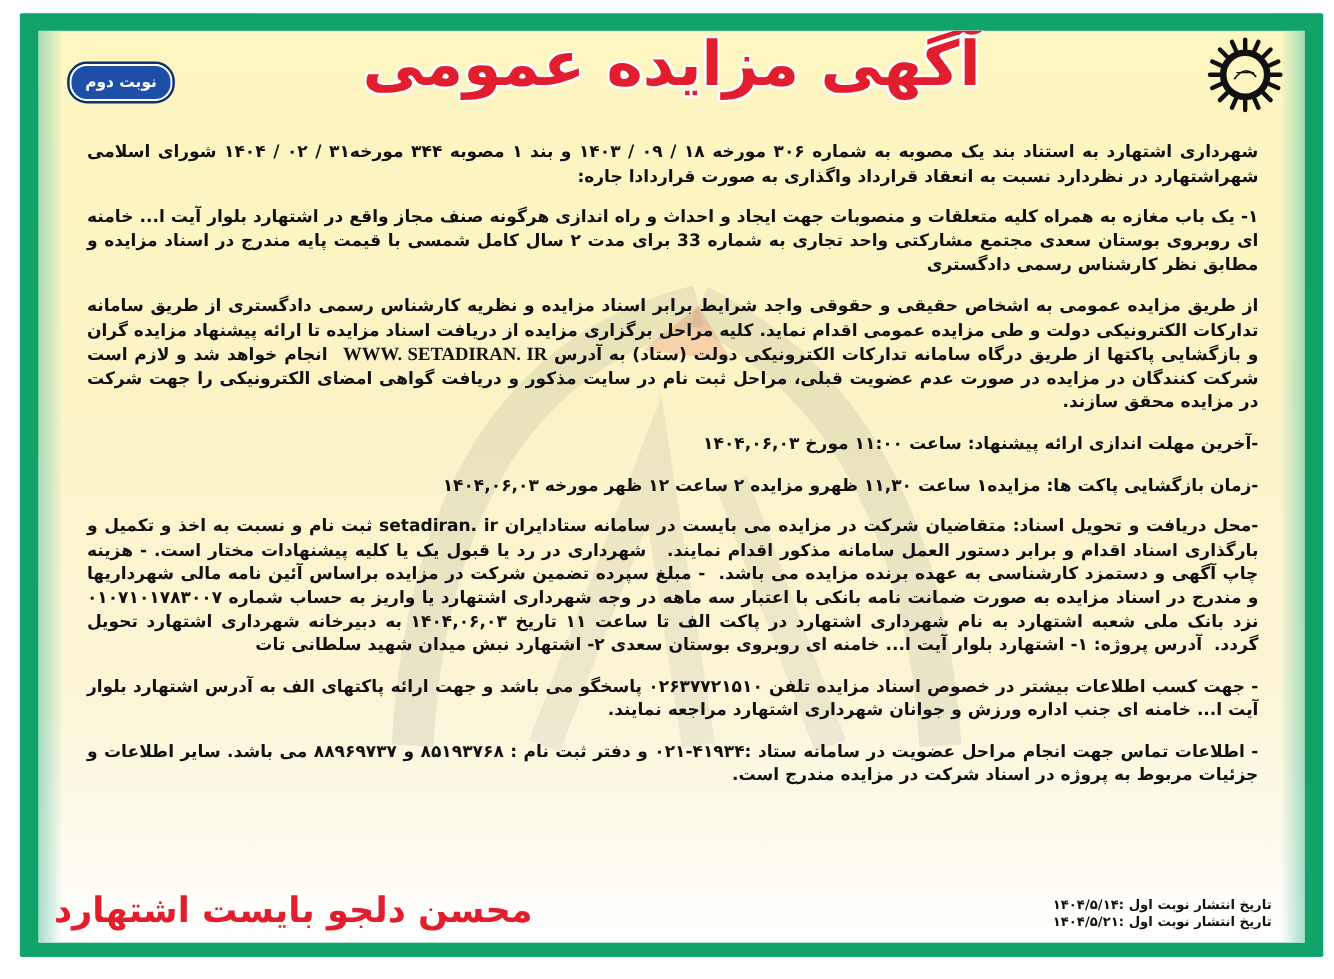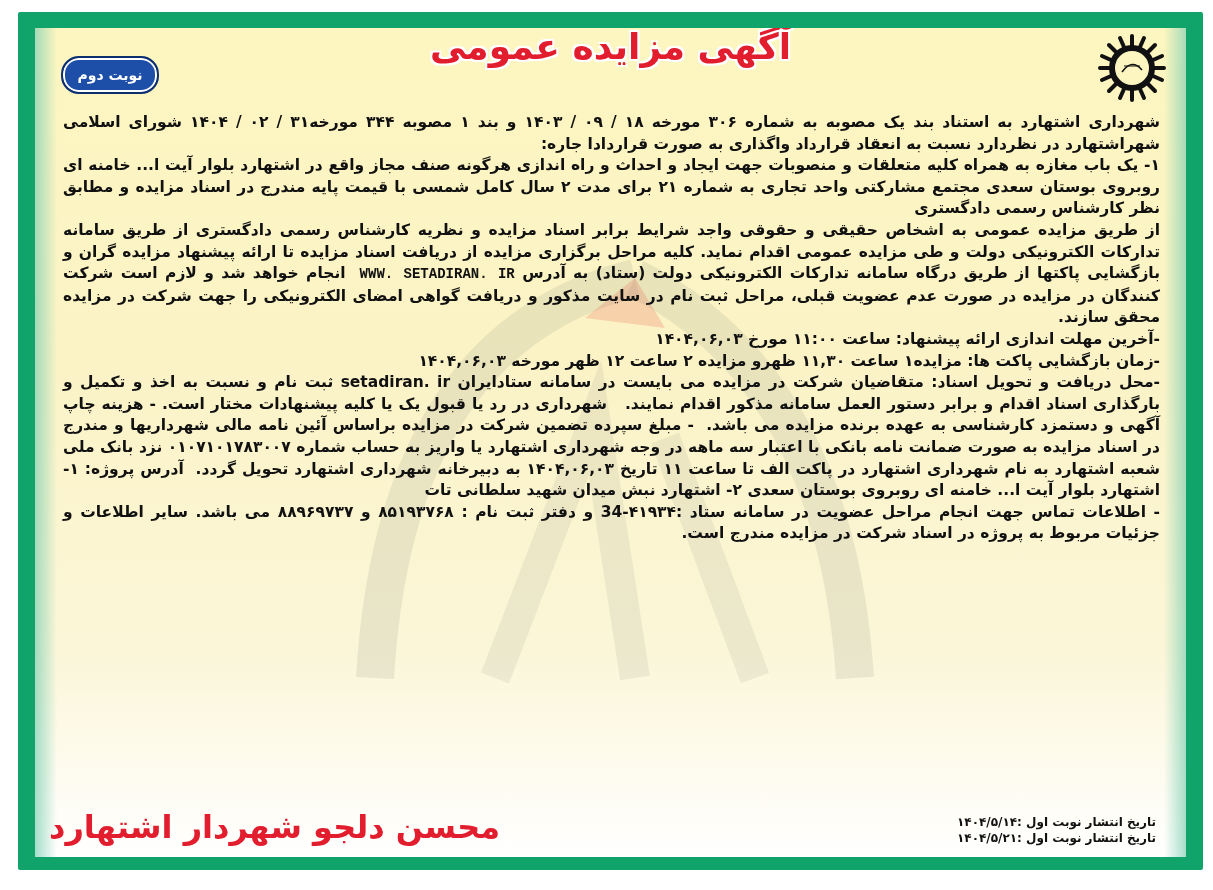--- a/index.html
+++ b/index.html
@@ -34,31 +34,31 @@
   }
   .badge {
     position:absolute; left:26px; top:28px; width:94px; height:34px;
     background:#1d4ea8; border:2px solid #0d2f70; border-radius:18px;
     box-shadow:0 0 0 2px #fff inset;
     color:#ffffff; font-weight:bold; font-size:14px;
     display:flex; align-items:center; justify-content:center; direction:rtl;
   }
   .title {
     position:absolute; left:0; right:0; top:-2px; text-align:center;
-    color:#e11d2e; font-size:36px; font-weight:bold; direction:rtl;
+    color:#e11d2e; font-size:56px; font-weight:bold; direction:rtl;
     text-shadow: 2px 2px 0 #ffffff, -2px -2px 0 #ffffff, 2px -2px 0 #ffffff, -2px 2px 0 #ffffff;
     letter-spacing:0;
   }
   .body-text {
     position:absolute; left:28px; right:26px; top:84px;
     direction:rtl; text-align:justify; text-align-last:right;
     color:#111; font-weight:bold; font-size:15.5px; line-height:21.6px;
   }
-  .body-text p { margin:0; }
-  .body-text .url { font-family:Liberation Mono, monospace; font-weight:bold; font-size:14px;padding-left:14px; }
+  .body-text p { margin:16px; }
+  .body-text .url { font-family:Liberation Serif, serif; font-weight:bold; font-size:17px;padding-left:14px; }
   .pub-dates {
     position:absolute; right:30px; top:786px; direction:rtl; text-align:right;
     font-size:12px; font-weight:bold; color:#111; line-height:16px;
   }
   .signature {
     position:absolute; left:14px; top:780px; direction:rtl;
     color:#e11d2e; font-size:32px; font-weight:bold; white-space:nowrap;
   }
 </style>
 </head>
@@ -100,28 +100,29 @@
         <path d="M28 34 L44 34" stroke="#111" stroke-width="1" fill="none"></path>
       </g>
     </svg>
 
     <div class="badge">نوبت دوم</div>
 
     <div class="title">آگهی مزایده عمومی</div>
 
     <div class="body-text">
       <p>شهرداری اشتهارد به استناد بند یک مصوبه به شماره ۳۰۶ مورخه ۱۸ / ۰۹ / ۱۴۰۳ و بند ۱ مصوبه ۳۴۴ مورخه۳۱ / ۰۲ / ۱۴۰۴ شورای اسلامی شهراشتهارد در نظردارد نسبت به انعقاد قرارداد واگذاری به صورت قراردادا جاره:</p>
-      <p>۱- یک باب مغازه به همراه کلیه متعلقات و منصوبات جهت ایجاد و احداث و راه اندازی هرگونه صنف مجاز واقع در اشتهارد بلوار آیت ا... خامنه ای روبروی بوستان سعدی مجتمع مشارکتی واحد تجاری به شماره ۲۱ برای مدت ۲ سال کامل شمسی با قیمت پایه مندرج در اسناد مزایده و مطابق نظر کارشناس رسمی دادگستری</p>
+      <p>۱- یک باب مغازه به همراه کلیه متعلقات و منصوبات جهت ایجاد و احداث و راه اندازی هرگونه صنف مجاز واقع در اشتهارد بلوار آیت ا... خامنه ای روبروی بوستان سعدی مجتمع مشارکتی واحد تجاری به شماره 33 برای مدت ۲ سال کامل شمسی با قیمت پایه مندرج در اسناد مزایده و مطابق نظر کارشناس رسمی دادگستری</p>
       <p><span>از طریق مزایده عمومی به اشخاص حقیقی و حقوقی واجد شرایط برابر اسناد مزایده و نظریه کارشناس رسمی دادگستری از طریق سامانه تدارکات الکترونیکی دولت و طی مزایده عمومی اقدام نماید. کلیه مراحل برگزاری مزایده از دریافت اسناد مزایده تا ارائه پیشنهاد مزایده گران و بازگشایی پاکتها از طریق درگاه سامانه تدارکات الکترونیکی دولت (ستاد) به آدرس</span> <span class="url">WWW. SETADIRAN. IR</span><span>انجام خواهد شد و لازم است شرکت کنندگان در مزایده در صورت عدم عضویت قبلی، مراحل ثبت نام در سایت مذکور و دریافت گواهی امضای الکترونیکی را جهت شرکت در مزایده محقق سازند.</span></p>
       <p>-آخرین مهلت اندازی ارائه پیشنهاد: ساعت ۱۱:۰۰ مورخ ۱۴۰۴,۰۶,۰۳</p>
       <p>-زمان بازگشایی پاکت ها: مزایده۱ ساعت ۱۱,۳۰ ظهرو مزایده ۲ ساعت ۱۲ ظهر مورخه ۱۴۰۴,۰۶,۰۳</p>
       <p><span>-محل دریافت و تحویل اسناد: متقاضیان شرکت در مزایده می بایست در سامانه ستادایران setadiran. ir ثبت نام و نسبت به اخذ و تکمیل و بارگذاری اسناد اقدام و برابر دستور العمل سامانه مذکور اقدام نمایند.</span>&nbsp;&nbsp;&nbsp;<span>شهرداری در رد یا قبول یک یا کلیه پیشنهادات مختار است.</span> <span>- هزینه چاپ آگهی و دستمزد کارشناسی به عهده برنده مزایده می باشد.</span>&nbsp;&nbsp;<span>- مبلغ سپرده تضمین شرکت در مزایده براساس آئین نامه مالی شهرداریها و مندرج در اسناد مزایده به صورت ضمانت نامه بانکی با اعتبار سه ماهه در وجه شهرداری اشتهارد یا واریز به حساب شماره ۰۱۰۷۱۰۱۷۸۳۰۰۷ نزد بانک ملی شعبه اشتهارد به نام شهرداری اشتهارد در پاکت الف تا ساعت ۱۱ تاریخ ۱۴۰۴,۰۶,۰۳ به دبیرخانه شهرداری اشتهارد تحویل گردد.</span>&nbsp;&nbsp;<span>آدرس پروژه: ۱- اشتهارد بلوار آیت ا... خامنه ای روبروی بوستان سعدی ۲- اشتهارد نبش میدان شهید سلطانی تات</span></p>
-      <p>- اطلاعات تماس جهت انجام مراحل عضویت در سامانه ستاد :۴۱۹۳۴-34 و دفتر ثبت نام : ۸۵۱۹۳۷۶۸ و ۸۸۹۶۹۷۳۷ می باشد. سایر اطلاعات و جزئیات مربوط به پروژه در اسناد شرکت در مزایده مندرج است.</p>
+      <p>- جهت کسب اطلاعات بیشتر در خصوص اسناد مزایده تلفن ۰۲۶۳۷۷۲۱۵۱۰ پاسخگو می باشد و جهت ارائه پاکتهای الف به آدرس اشتهارد بلوار آیت ا... خامنه ای جنب اداره ورزش و جوانان شهرداری اشتهارد مراجعه نمایند.</p>
+      <p>- اطلاعات تماس جهت انجام مراحل عضویت در سامانه ستاد :۴۱۹۳۴-۰۲۱ و دفتر ثبت نام : ۸۵۱۹۳۷۶۸ و ۸۸۹۶۹۷۳۷ می باشد. سایر اطلاعات و جزئیات مربوط به پروژه در اسناد شرکت در مزایده مندرج است.</p>
     </div>
 
     <div class="pub-dates">
       <div>تاریخ انتشار نوبت اول :۱۴۰۴/۵/۱۴</div>
       <div>تاریخ انتشار نوبت اول :۱۴۰۴/۵/۲۱</div>
     </div>
 
-    <div class="signature">محسن دلجو  شهردار اشتهارد</div>
+    <div class="signature">محسن دلجو  بایست اشتهارد</div>
   </div>
 </div>
 
 </body></html>

